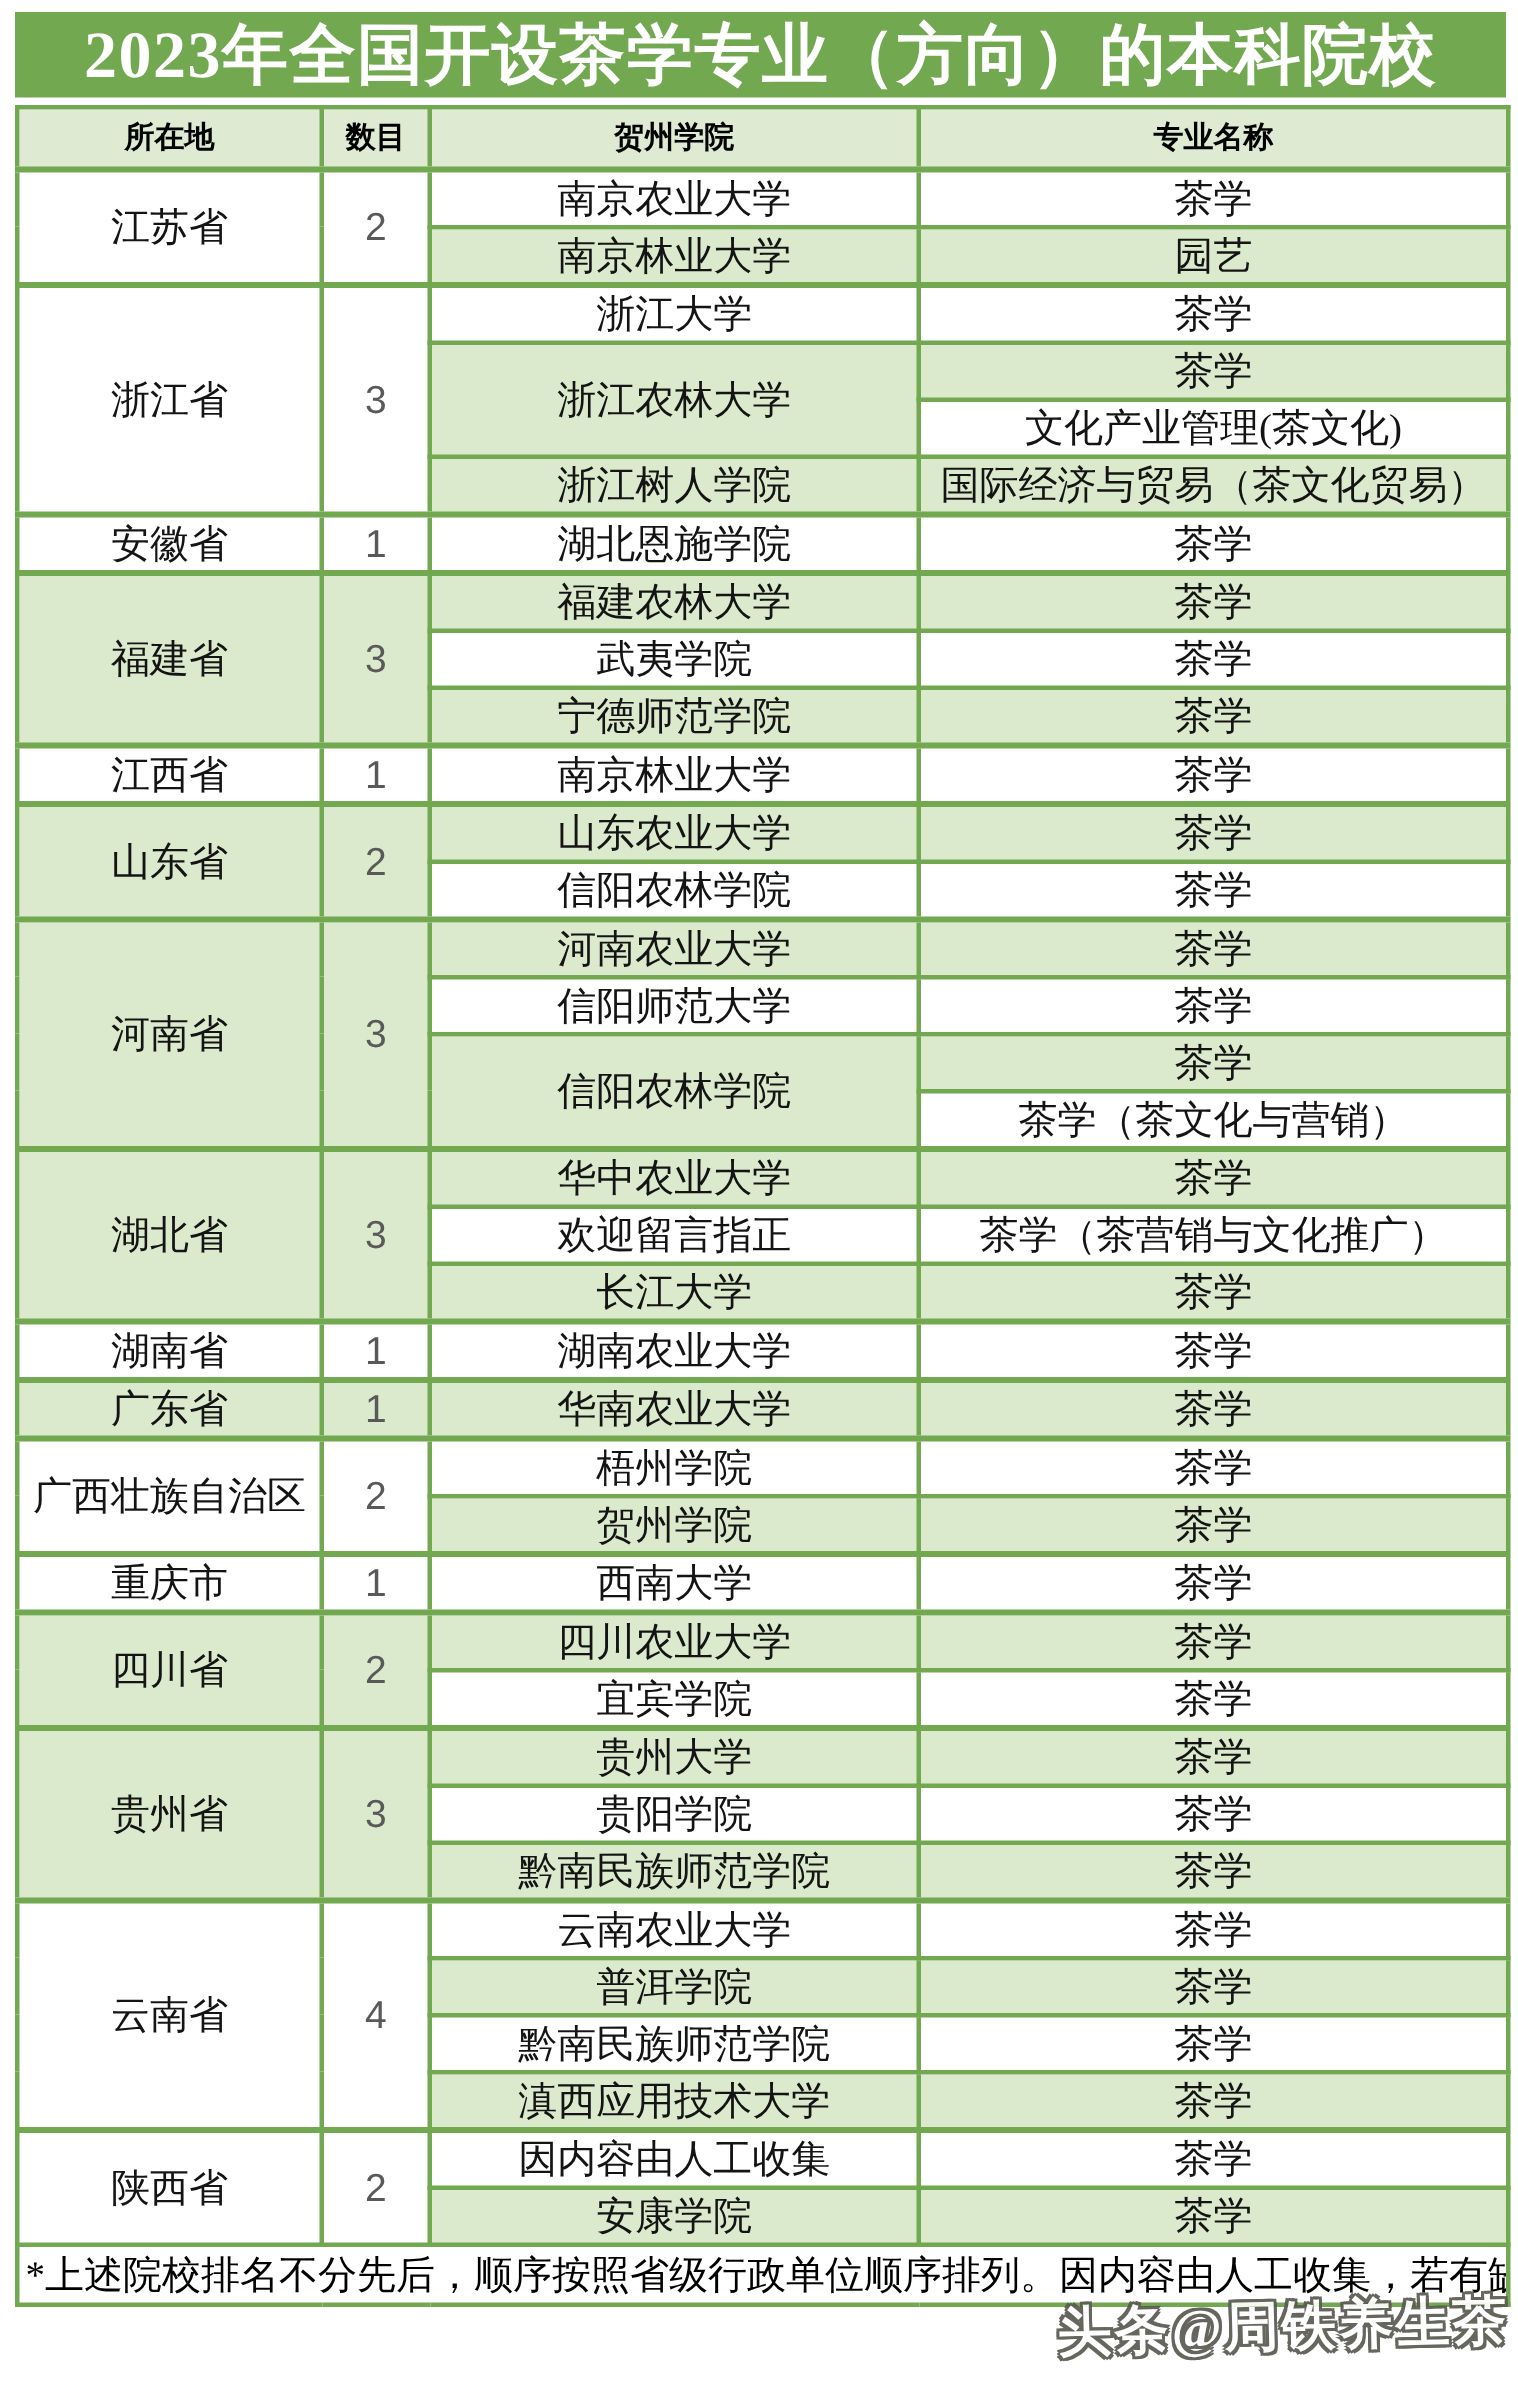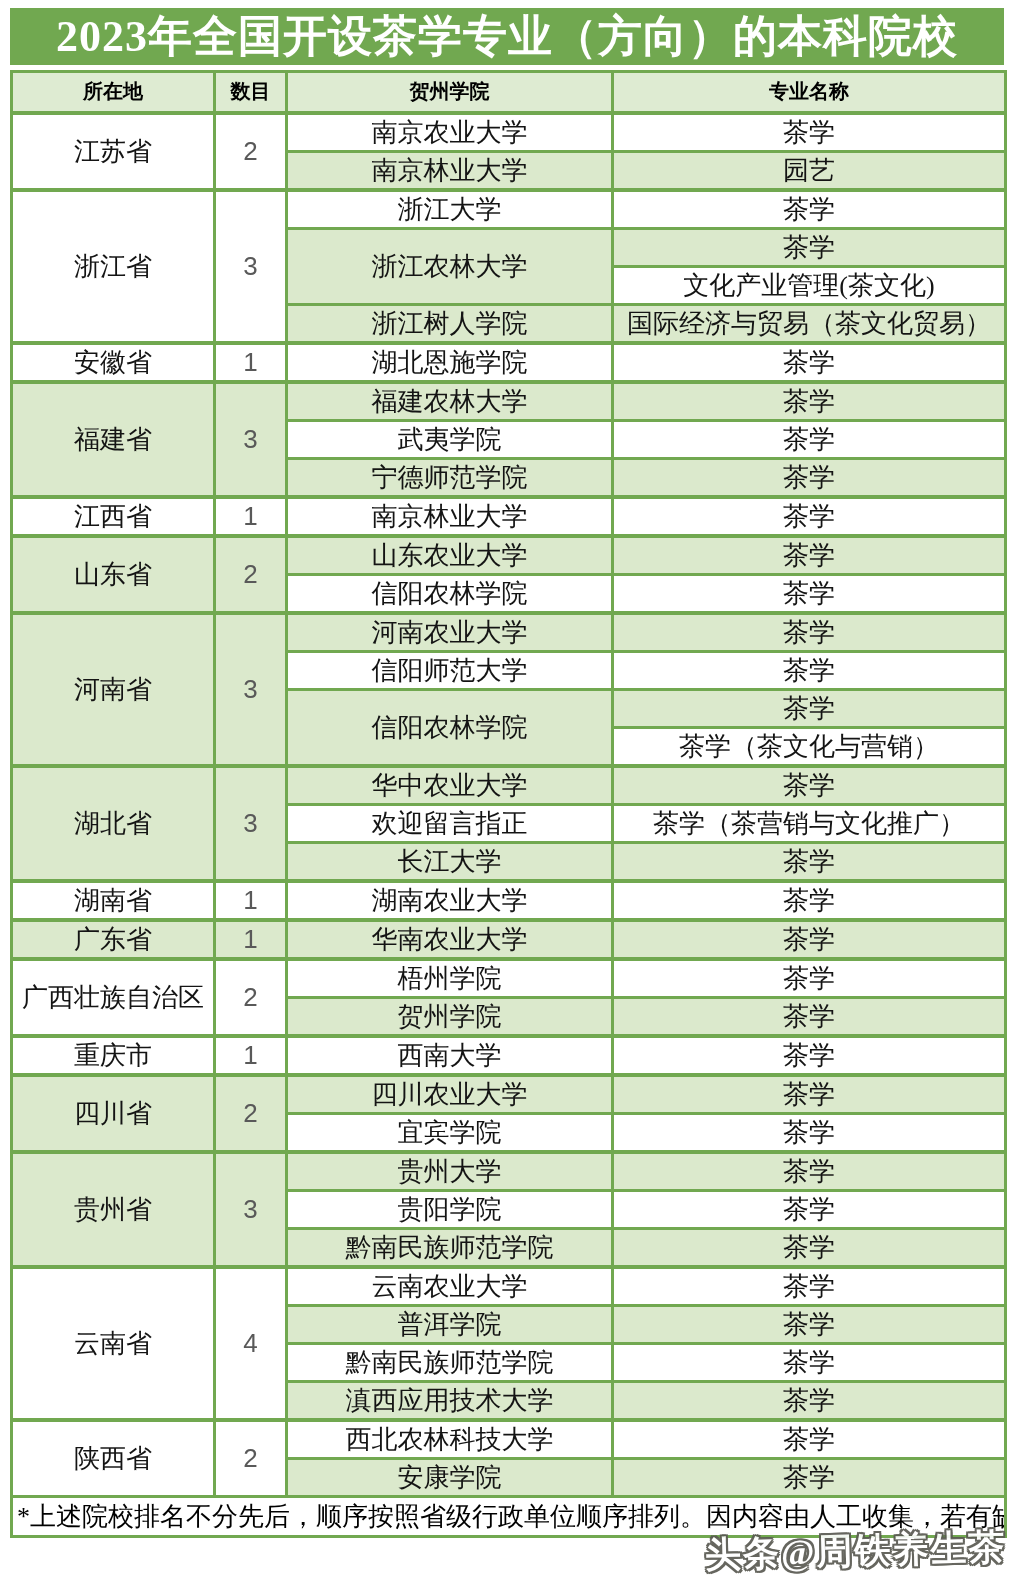--- a/index.html
+++ b/index.html
@@ -279,21 +279,21 @@
           <td class="white">黔南民族师范学院</td>
           <td class="white">茶学</td>
         </tr>
         <tr>
           <td class="green">滇西应用技术大学</td>
           <td class="green">茶学</td>
         </tr>
         <tr class="group-start">
           <td rowspan="2" class="white">陕西省</td>
           <td rowspan="2" class="white num">2</td>
-          <td class="white">西北农林科技大学</td>
+          <td class="white">因内容由人工收集</td>
           <td class="white">茶学</td>
         </tr>
         <tr>
           <td class="green">安康学院</td>
           <td class="green">茶学</td>
         </tr>
       </tbody>
     <tfoot>
       <tr>
         <td class="footnote" colspan="4">*上述院校排名不分先后，顺序按照省级行政单位顺序排列。因内容由人工收集，若有缺漏错误之处，欢迎留言指正。</td>

